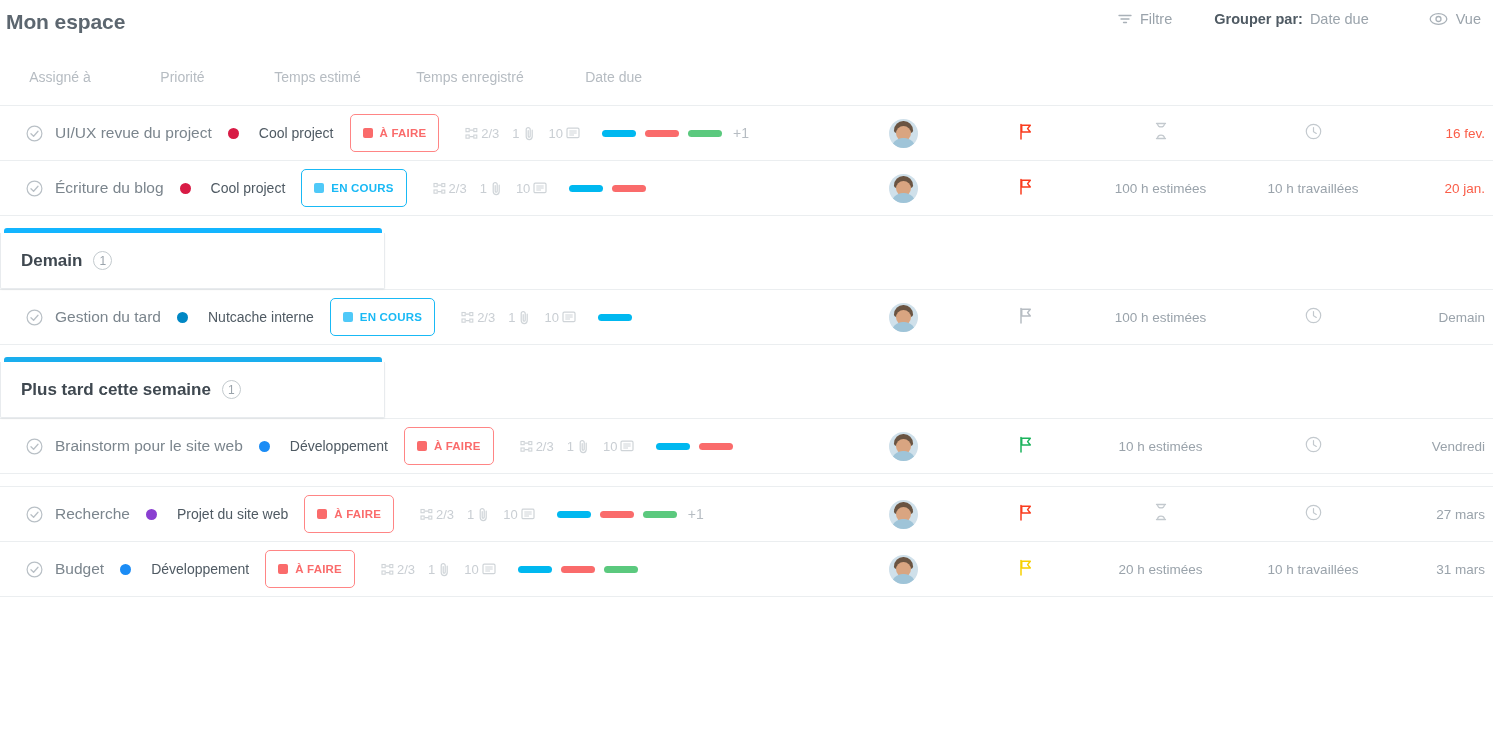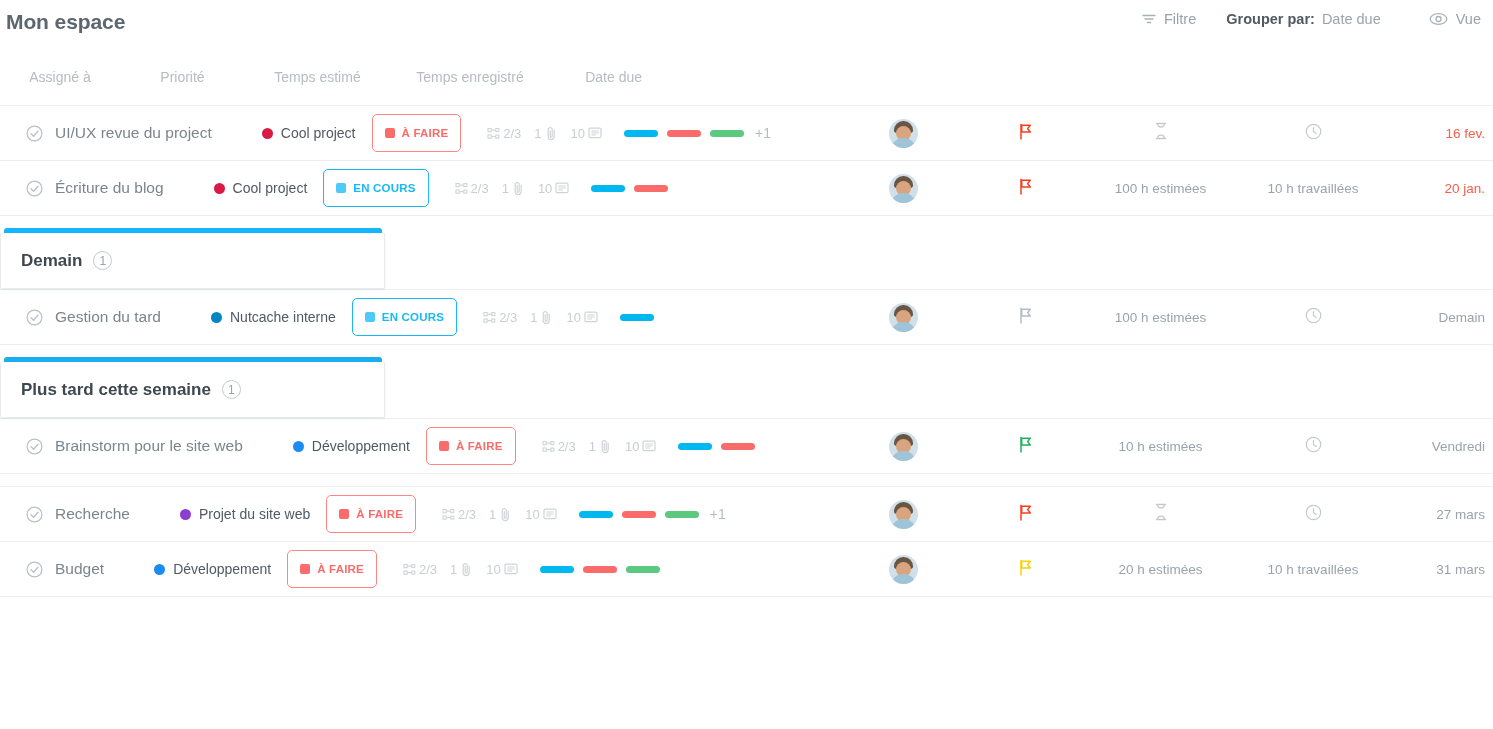--- a/index.html
+++ b/index.html
@@ -19,21 +19,21 @@
     display:flex; align-items:center;
     padding:0 10px 0 6px;
   }
   .page-title {
     font-size:21px; font-weight:700; color:#5c666f;
     letter-spacing:-0.1px;
   }
   .top-actions {
     margin-left:auto;
     display:flex; align-items:center;
-    gap:0px;
+    gap:12px;
     font-size:14.5px;
     padding-right:2px;
     margin-top:-6px;
   }
   .top-action { display:flex; align-items:center; gap:7px; color:#9aa3ab; }
   .top-action.filter { margin-right:30px; }
   .group-by { display:flex; align-items:center; gap:7px; margin-right:48px; }
   .group-by .lbl { font-weight:700; color:#4f5a63; }
   .group-by .val { color:#9aa3ab; }
   .view-act { display:flex; align-items:center; gap:8px; color:#9aa3ab; }
@@ -101,21 +101,21 @@
     flex:1;
     display:flex; align-items:center;
     padding-left:18px;
     min-width:0;
   }
   .check-ico { margin-right:12px; flex:none; }
   .task-name {
     font-size:15.5px; color:#7b858d;
     white-space:nowrap; margin-right:16px;
   }
-  .project { display:flex; align-items:center; gap:8px; margin-right:16px; white-space:nowrap;margin-left:34px; }
+  .project { display:flex; align-items:center; gap:20px; margin-right:16px; white-space:nowrap; }
   .project-dot { width:11px; height:11px; border-radius:50%; flex:none; }
   .project-name { font-size:14px; color:#4f5a63; font-weight:400; }
 
   .status-pill {
     display:inline-flex; align-items:center; gap:7px;
     height:38px; padding:0 12px;
     border-radius:5px; border:1.6px solid;
     font-size:11.5px; font-weight:700; letter-spacing:0.2px;
     white-space:nowrap; margin-right:26px;
   }

